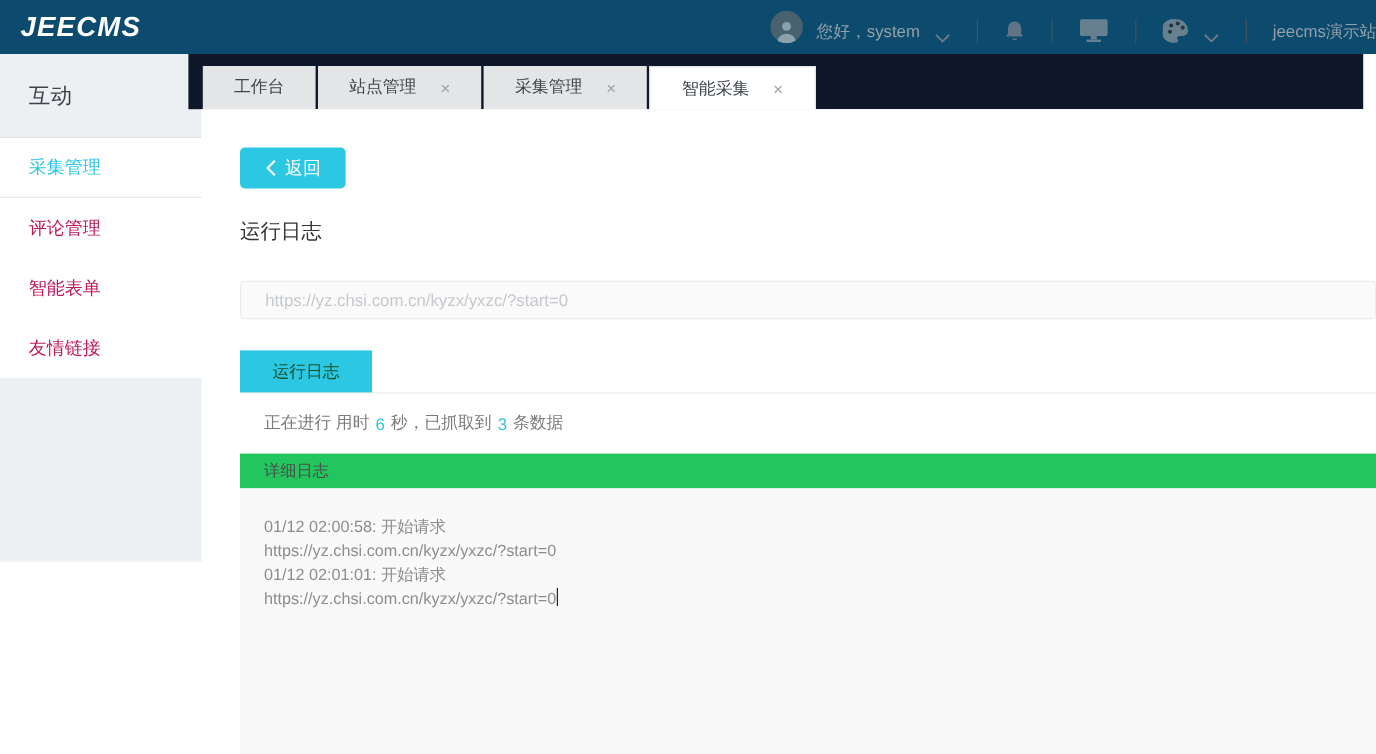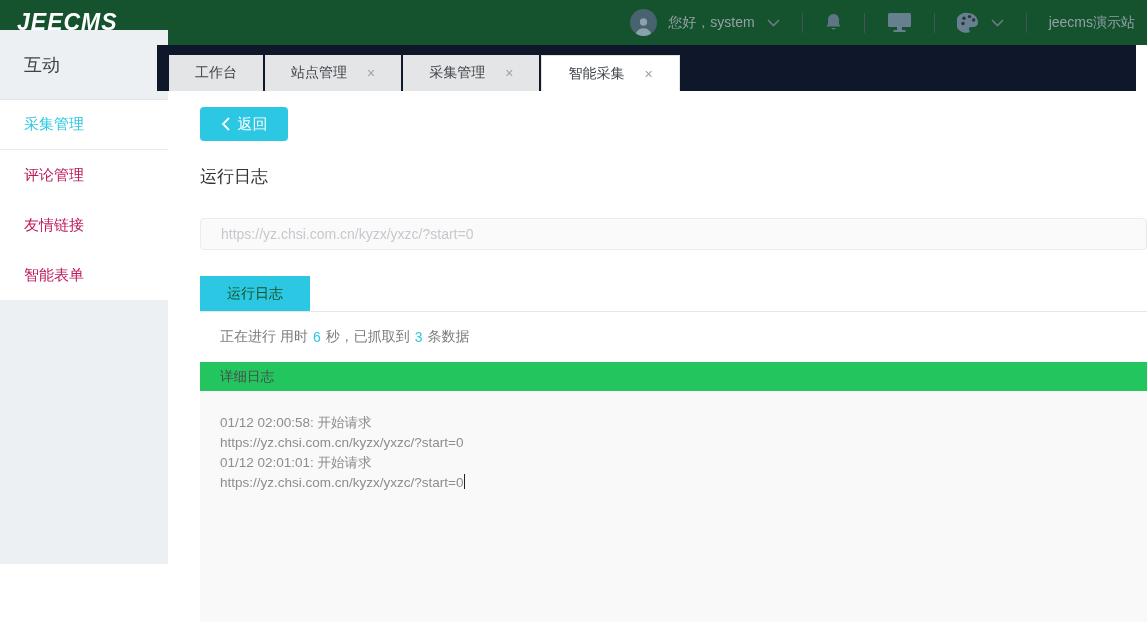--- a/index.html
+++ b/index.html
@@ -1,53 +1,53 @@
 <!DOCTYPE html>
 <html><head>
 <meta charset="utf-8">
 <style>
   * { margin:0; padding:0; box-sizing:border-box; }
   html,body { width:1147px; height:628px; overflow:hidden;
     font-family:"Liberation Sans","DejaVu Sans",sans-serif; background:#fff; }
 
   
   .topbar { position:absolute; left:0; top:0; width:1147px; height:45px;
-    background:#14532d; display:flex; align-items:center; }
+    background:#0c4a6e; display:flex; align-items:center; }
   .logo { font-size:23px; font-weight:900; font-style:italic; color:#fff;
     letter-spacing:1px; padding-left:17px; }
-  .topbar-right { margin-left:auto; display:flex; align-items:center; padding-right:12px; }
+  .topbar-right { margin-left:auto; display:flex; align-items:flex-end; padding-right:0; }
   .tb-sep { width:1px; height:20px; background:#47525c; margin:0 22px; }
   .tb-text { color:#94a0a9; font-size:14px; }
   .avatar { width:27px; height:27px; border-radius:50%; background:#48626f;
     overflow:hidden; display:flex; align-items:flex-end; justify-content:center; margin-right:11px; }
   .chev { margin-left:12px; display:flex; }
   .tb-icon { display:flex; align-items:center; }
 
   
-  .sidebar { position:absolute; left:0; top:30px; width:168px; height:534px; background:#ecf0f3; }
+  .sidebar { position:absolute; left:0; top:45px; width:168px; height:423px; background:#ecf0f3; }
   .sb-head { height:70px; display:flex; align-items:center; padding-left:24px;
     border-bottom:1px solid #dfe3e6; }
   .sb-title { font-size:18px; color:#3d434a; }
   .sb-items { background:#fff; }
   .sb-item { height:50px; display:flex; align-items:center; padding-left:24px;
     font-size:15px; color:#be185d; cursor:pointer; }
   .sb-item.active { color:#2cc7e2; border-bottom:1px solid #e9e9e9; }
 
   
   .tabstrip { position:absolute; left:157px; top:45px; width:979px; height:46px;
     background:#0f172a; display:flex; align-items:flex-end; padding-left:12px; }
   .tab { height:36px; display:flex; align-items:center; padding:0 26px;
     background:#e3e5e6; font-size:14px; color:#3f454b; margin-right:2px; cursor:pointer; }
   .tab .close { margin-left:20px; color:#9ba1a7; font-size:14px; cursor:pointer; }
   .tab.active { background:#fff; border:1px solid #e3e3e3; border-bottom:none; }
 
   
   .content { position:absolute; left:168px; top:91px; width:979px; height:537px;
     background:#fff; padding-left:32px; }
-  .back-btn { margin-top:16px; width:88px; height:34px; background:#2cc7e2; border:none;
+  .back-btn { margin-top:32px; width:88px; height:34px; background:#2cc7e2; border:none;
     border-radius:4px; color:#fff; font-size:15px; display:flex; align-items:center;
     justify-content:center; cursor:pointer; font-family:inherit; }
   .back-btn svg { margin-right:8px; }
   .page-title { margin-top:24px; font-size:17px; color:#333; }
   .url-input { margin-top:30px; display:block; width:947px; height:32px; background:#fafafa;
     border:1px solid #ececec; border-radius:4px; padding:0 20px; font-size:14px;
     color:#555; font-family:inherit; outline:none; }
   .url-input::placeholder { color:#c5c9cd; opacity:1; }
   .log-tab { margin-top:26px; display:inline-flex; height:35px; align-items:center;
     padding:0 27px; background:#2cc7e2; color:#14532d; font-size:14px; cursor:pointer; }
@@ -116,22 +116,22 @@
   </div>
 </div>
 
 <div class="sidebar">
   <div class="sb-head">
     <span class="sb-title">互动</span>
   </div>
   <div class="sb-items">
     <div class="sb-item active">采集管理</div>
     <div class="sb-item">评论管理</div>
+    <div class="sb-item">智能表单</div>
     <div class="sb-item">友情链接</div>
-    <div class="sb-item">智能表单</div>
   </div>
 </div>
 
 <div class="tabstrip">
   <div class="tab">
     <span>工作台</span>
   </div>
   <div class="tab">
     <span>站点管理</span>
     <span class="close">×</span>

